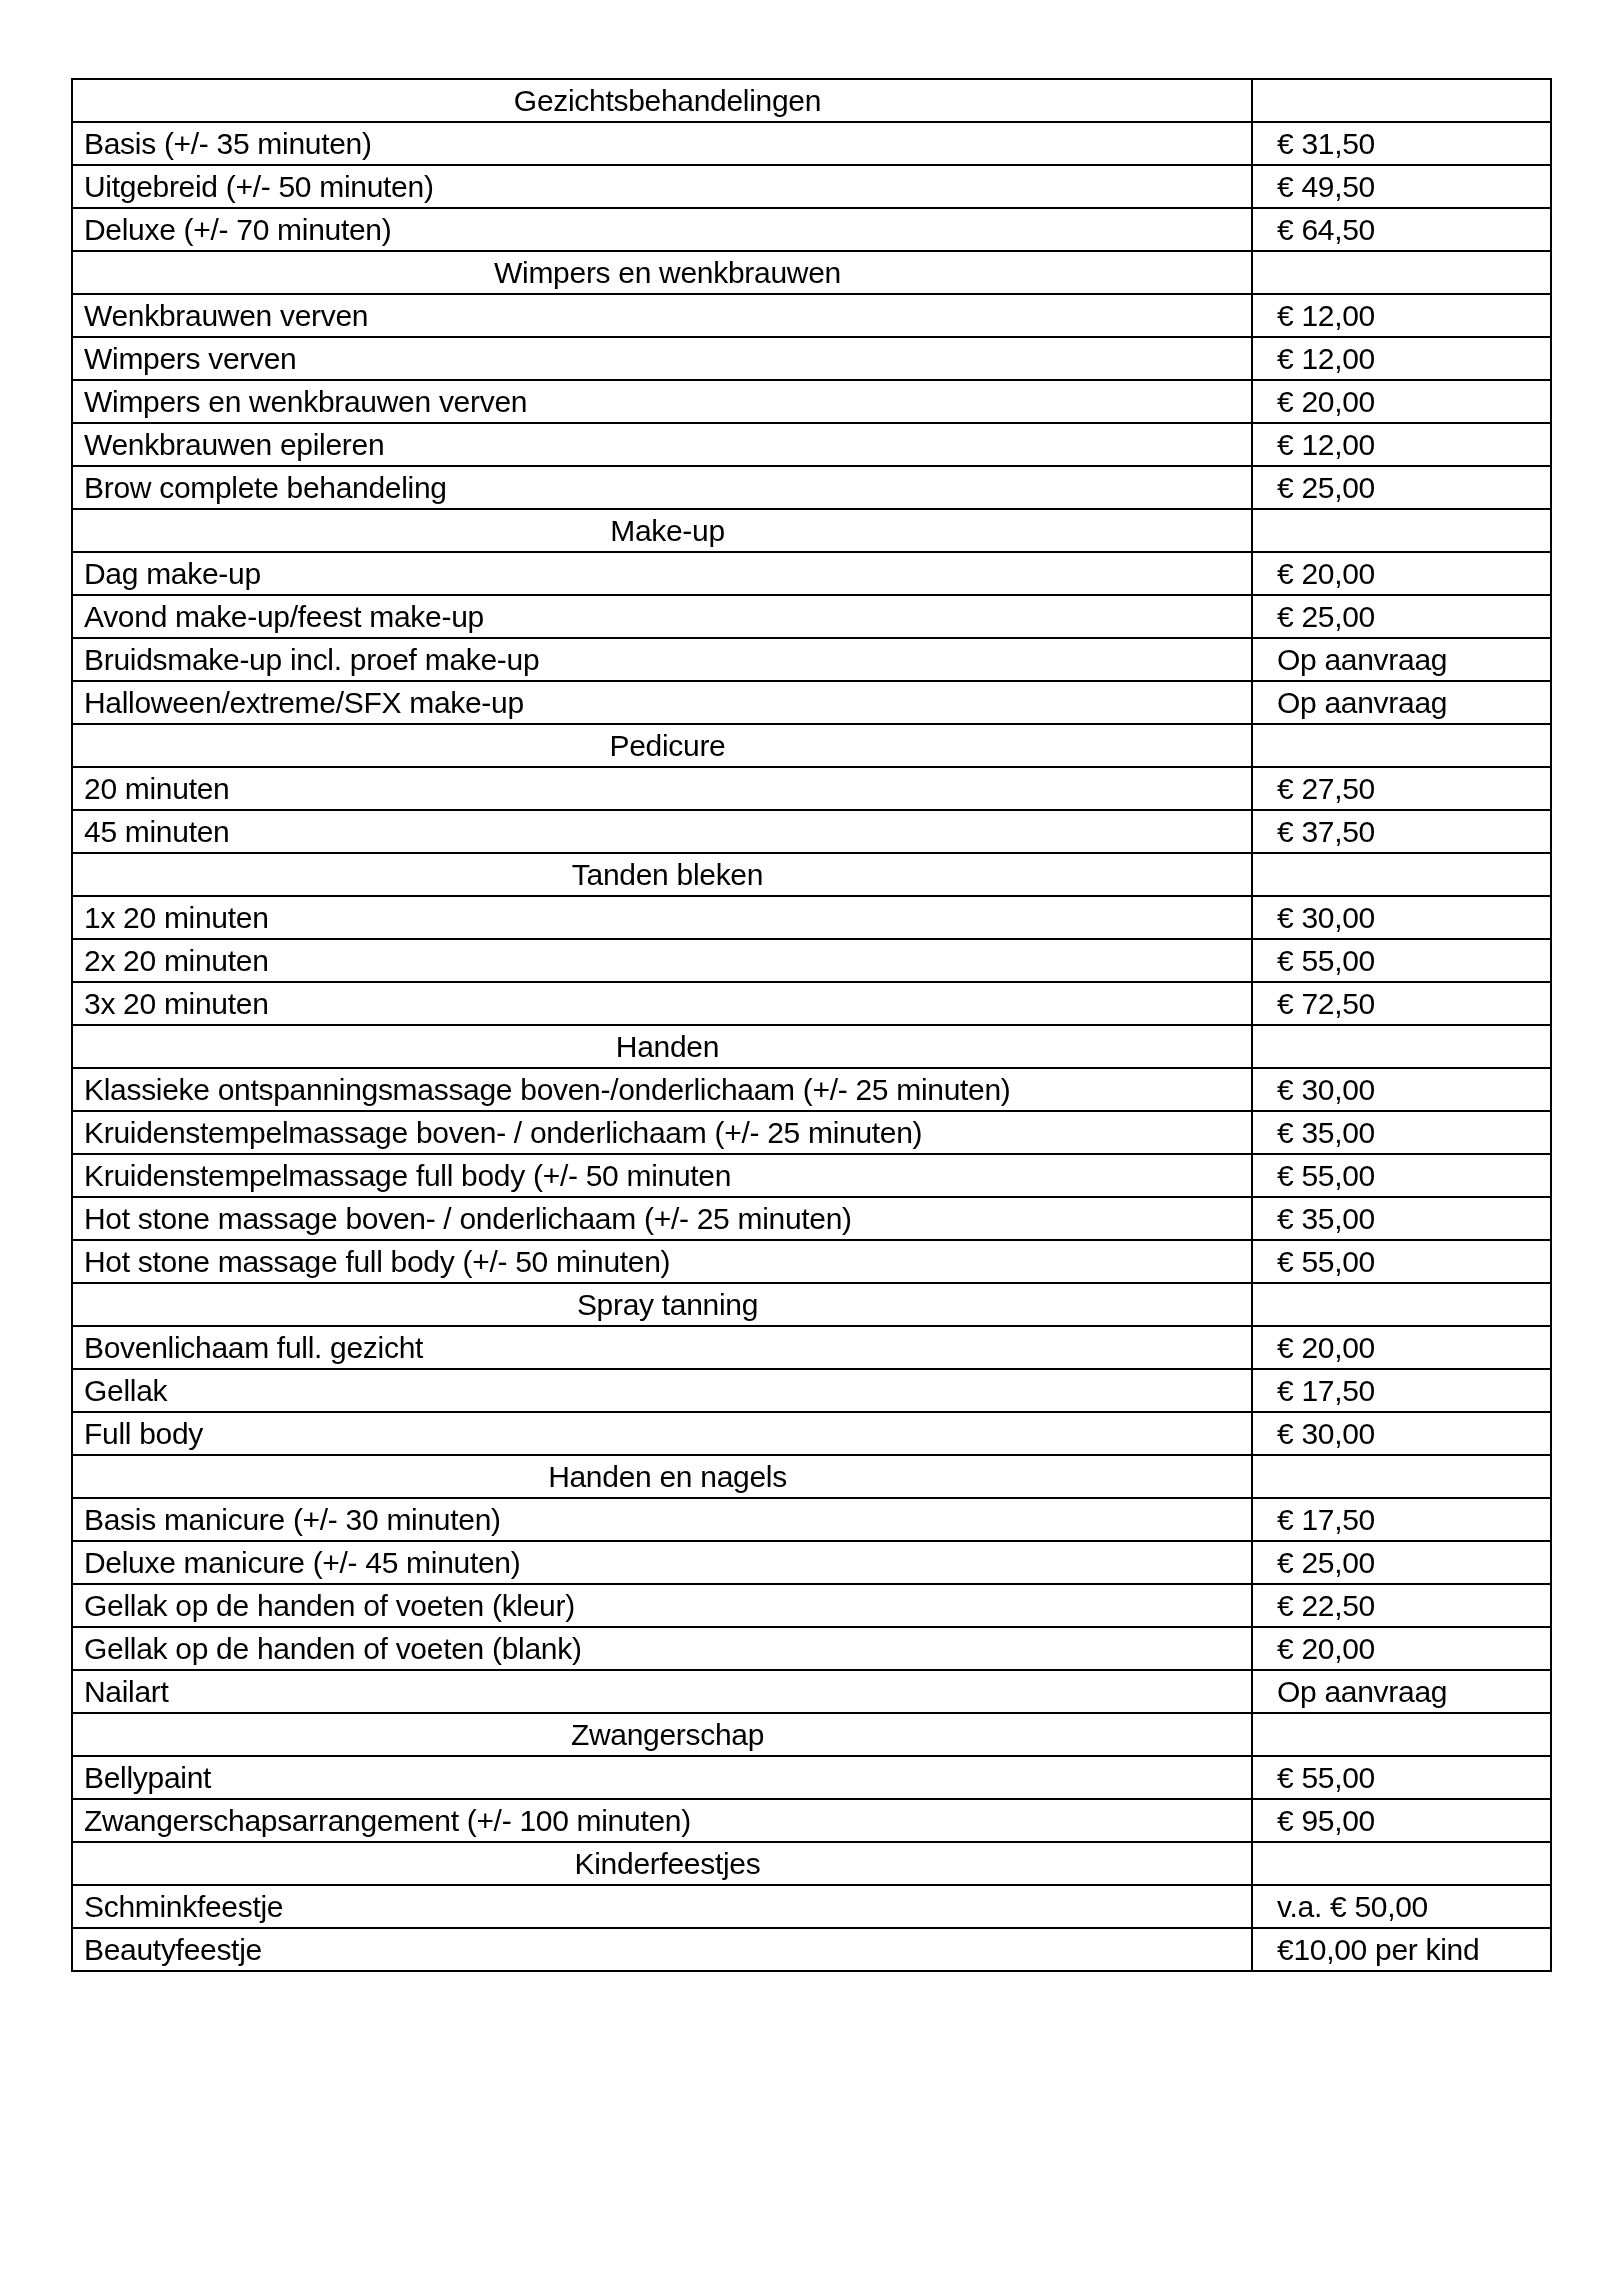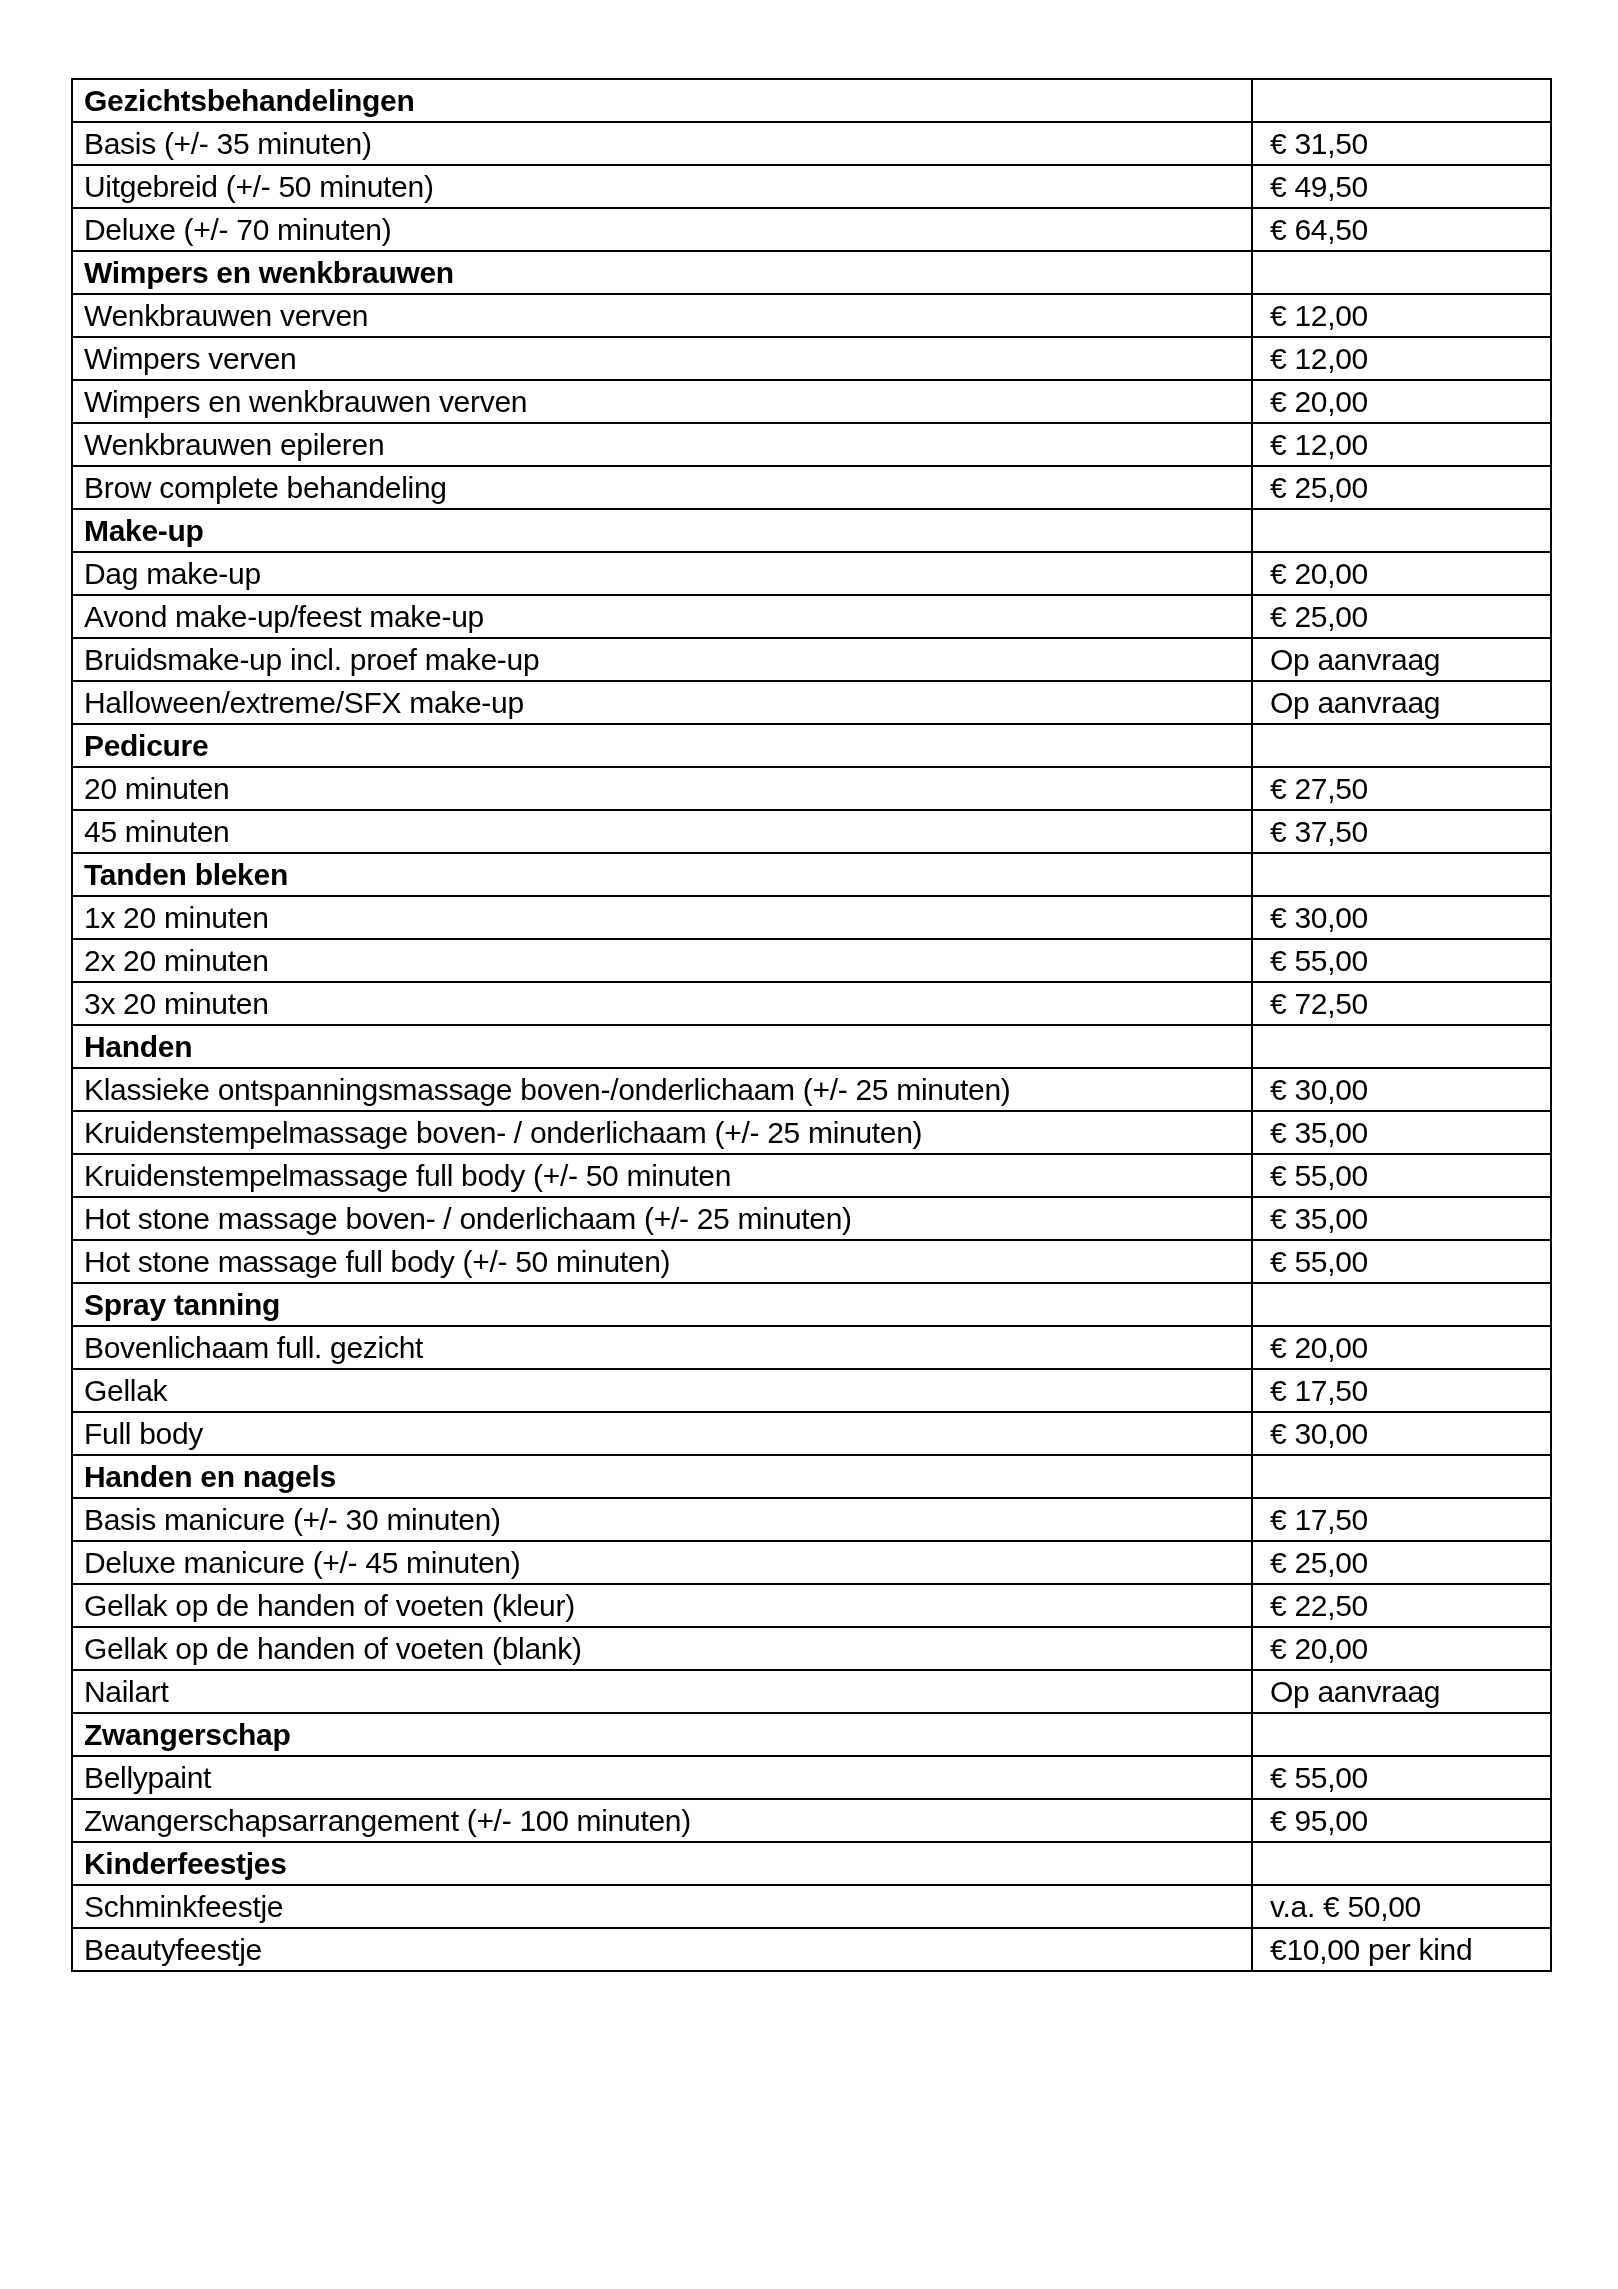--- a/index.html
+++ b/index.html
@@ -31,24 +31,25 @@
       height: 41px;
       padding: 0 0 0 11px;
       font-size: 30px;
       line-height: 41px;
       white-space: nowrap;
       overflow: hidden;
       vertical-align: middle;
       letter-spacing: -0.3px;
     }
     .price-table tr.section td.name {
-      font-weight: bold;
+      font-weight: normal;
+      text-align: center;
     }
     .price-table td.price {
-      padding-left: 17px;
+      padding-left: 24px;
     }
   </style>
 </head>
 <body>
 
 <table class="price-table">
   <colgroup>
     <col class="c1">
     <col class="c2">
   </colgroup>

